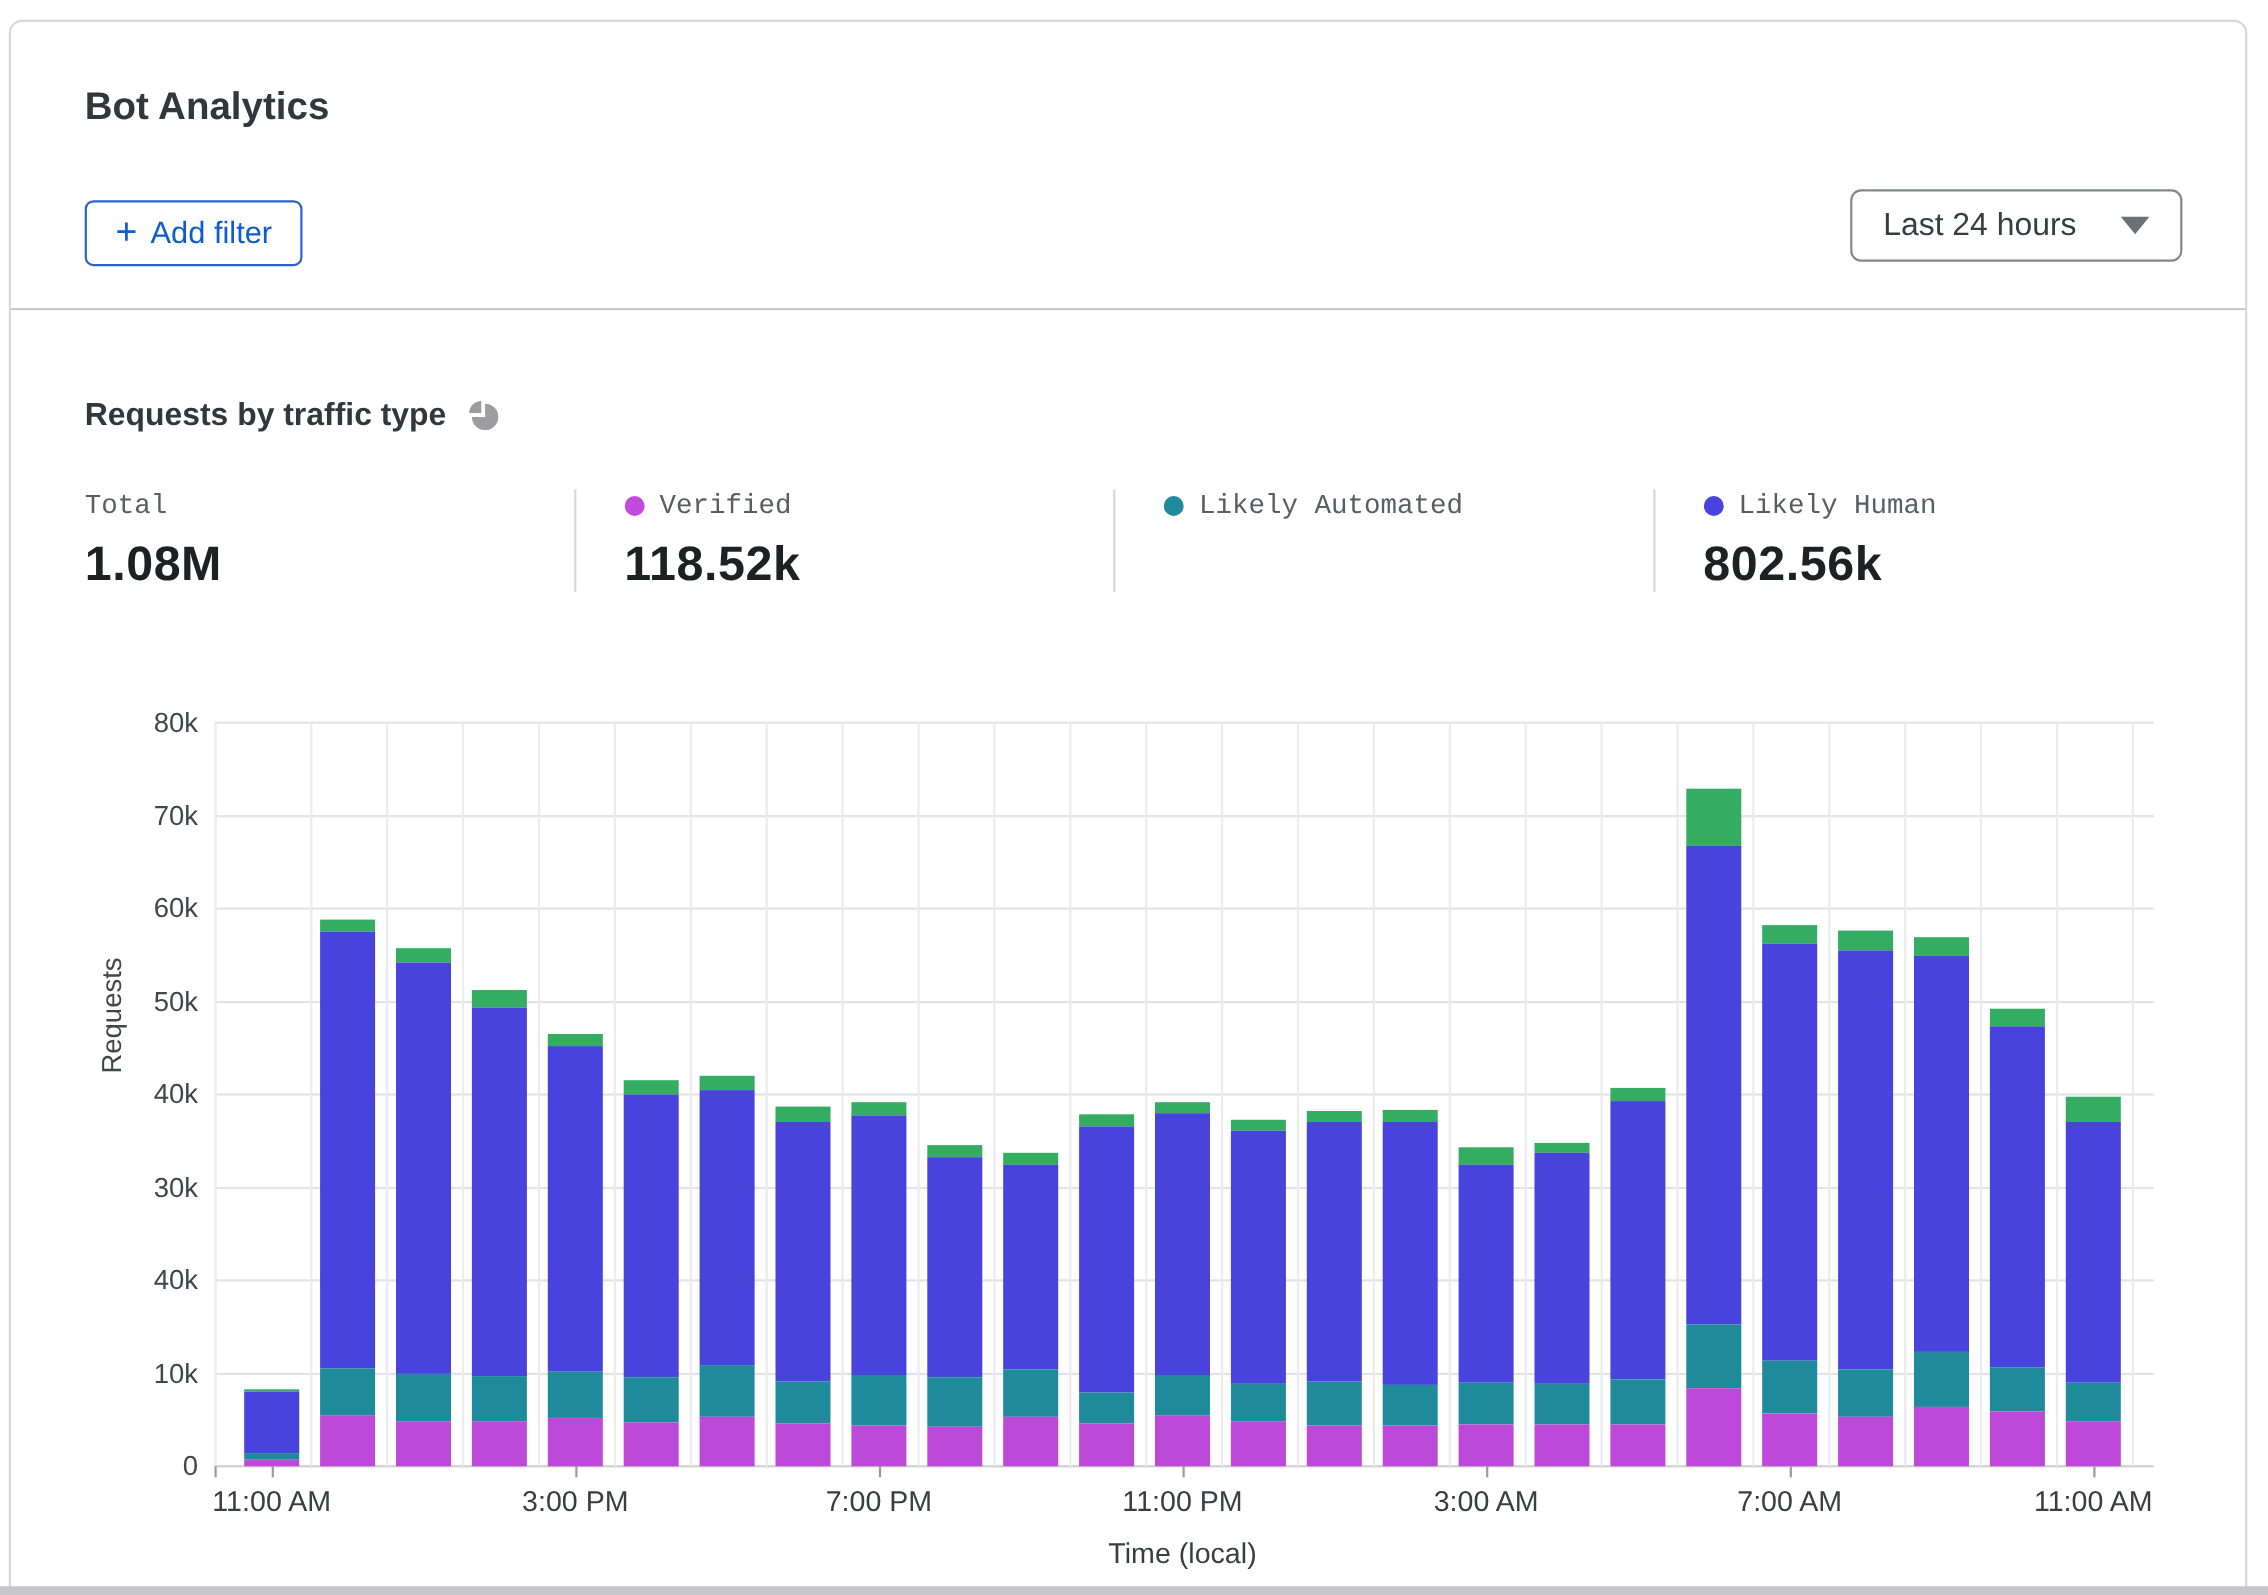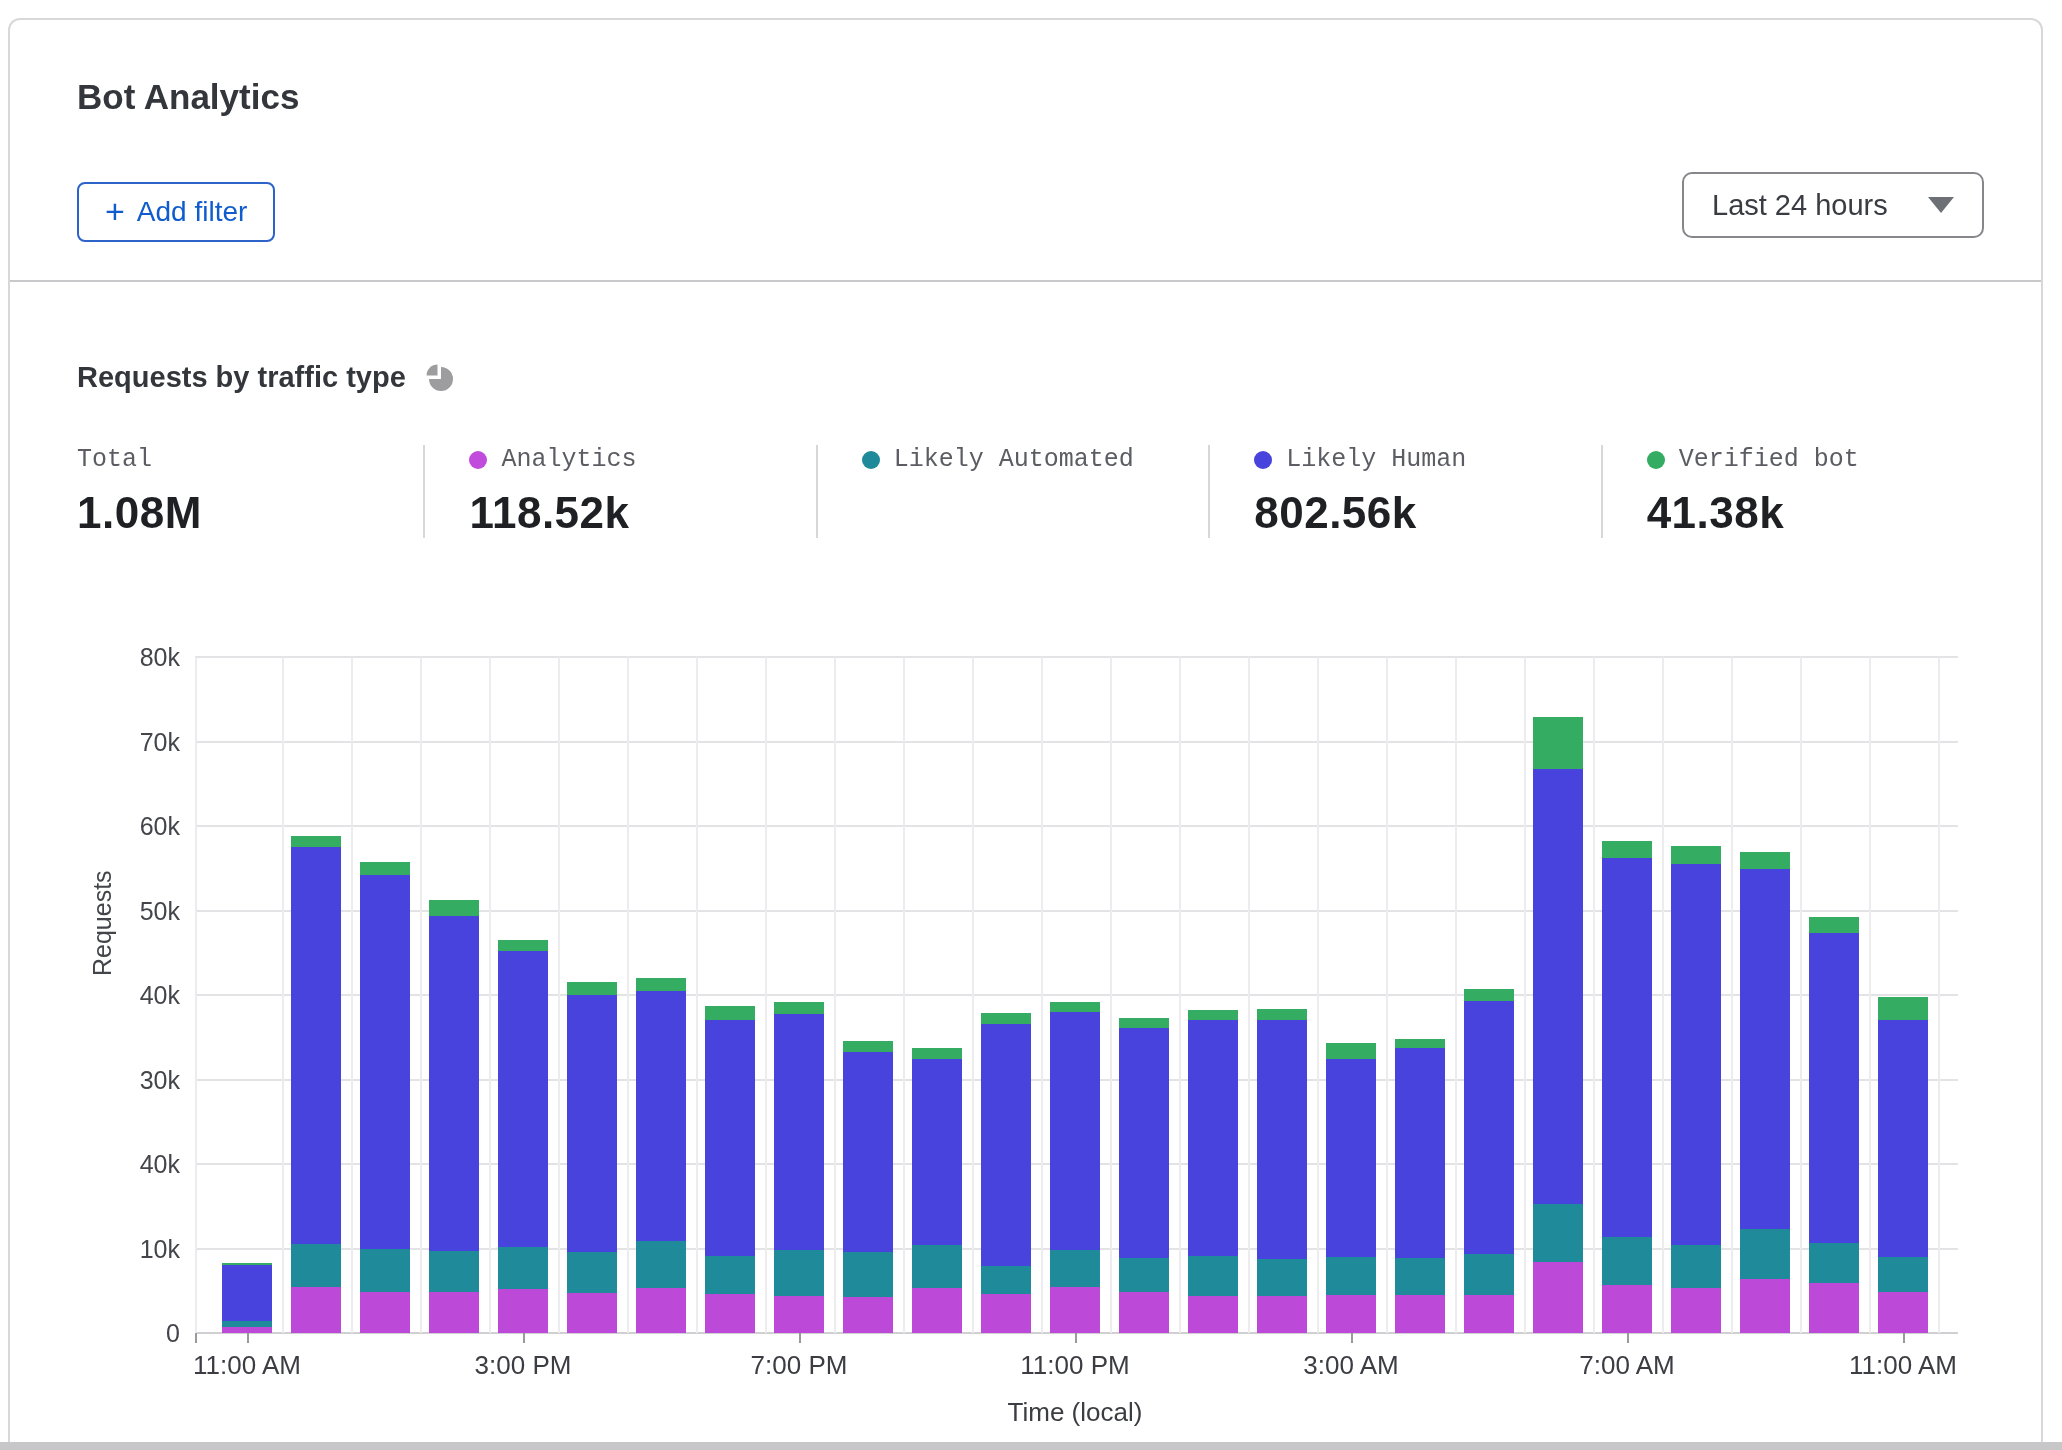--- a/index.html
+++ b/index.html
@@ -77,43 +77,36 @@
     <div class="stats-row">
       <div class="stat">
         <div class="stat-label">
             <span>Total</span>
           </div>
         <div class="stat-value">1.08M</div>
       </div>
       <div class="stat">
         <div class="stat-label">
           <span class="dot" style="background: rgb(192, 75, 220);"></span>
-          <span>Analytics</span>
+          <span>Verified</span>
           </div>
         <div class="stat-value">118.52k</div>
       </div>
       <div class="stat">
         <div class="stat-label">
           <span class="dot" style="background: rgb(31, 138, 153);"></span>
           <span>Likely Automated</span>
           </div>
       </div>
       <div class="stat">
         <div class="stat-label">
           <span class="dot" style="background: rgb(72, 67, 220);"></span>
           <span>Likely Human</span>
           </div>
         <div class="stat-value">802.56k</div>
-      </div>
-      <div class="stat">
-        <div class="stat-label">
-          <span class="dot" style="background: rgb(52, 173, 98);"></span>
-          <span>Verified bot</span>
-          </div>
-        <div class="stat-value">41.38k</div>
       </div>
     </div>
 
     <div class="ylabels" id="ylabels">
         <div class="ylab" style="top: -14px;">80k</div>
         <div class="ylab" style="top: 70.5px;">70k</div>
         <div class="ylab" style="top: 155px;">60k</div>
         <div class="ylab" style="top: 239.5px;">50k</div>
         <div class="ylab" style="top: 324px;">40k</div>
         <div class="ylab" style="top: 408.5px;">30k</div>

